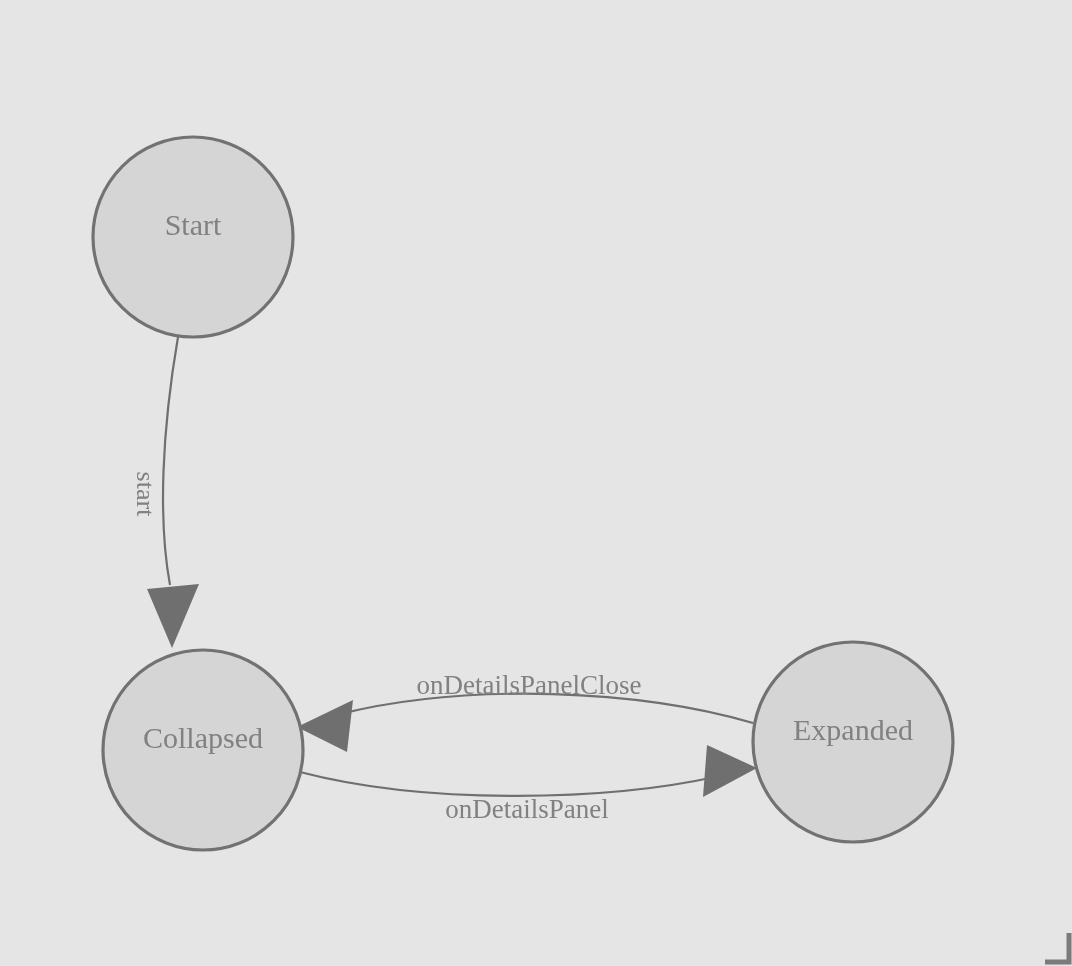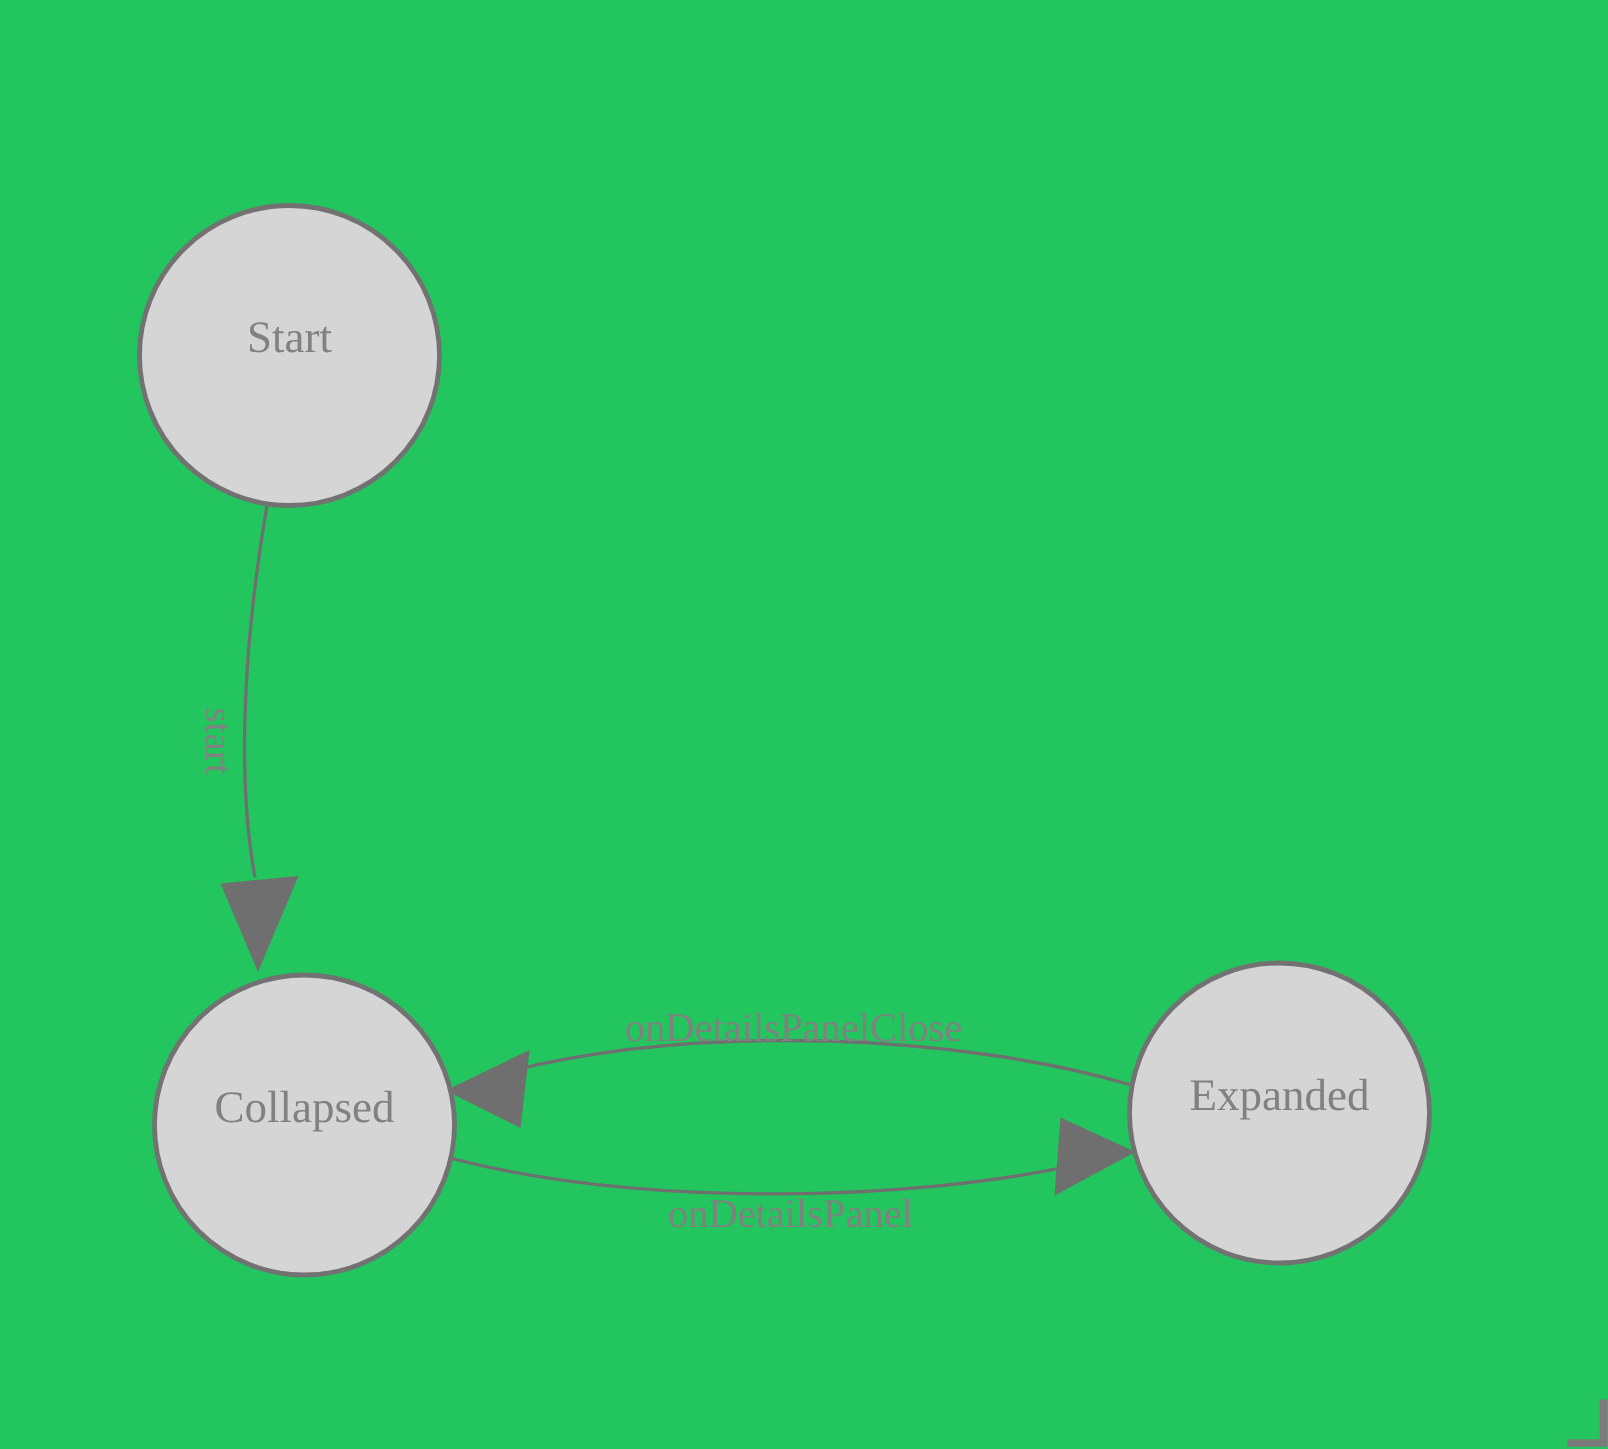--- a/index.html
+++ b/index.html
@@ -4,21 +4,21 @@
 <style>
   html, body {
     margin: 0;
     padding: 0;
     background: #ffffff;
   }
   #canvas {
     position: relative;
     width: 1072px;
     height: 966px;
-    background: #22c55e;
+    background: #e5e5e5;
     overflow: hidden;
     font-family: "Liberation Serif", "DejaVu Serif", serif;
   }
   #diagram-svg {
     position: absolute;
     left: 0;
     top: 0;
     width: 1072px;
     height: 966px;
   }

